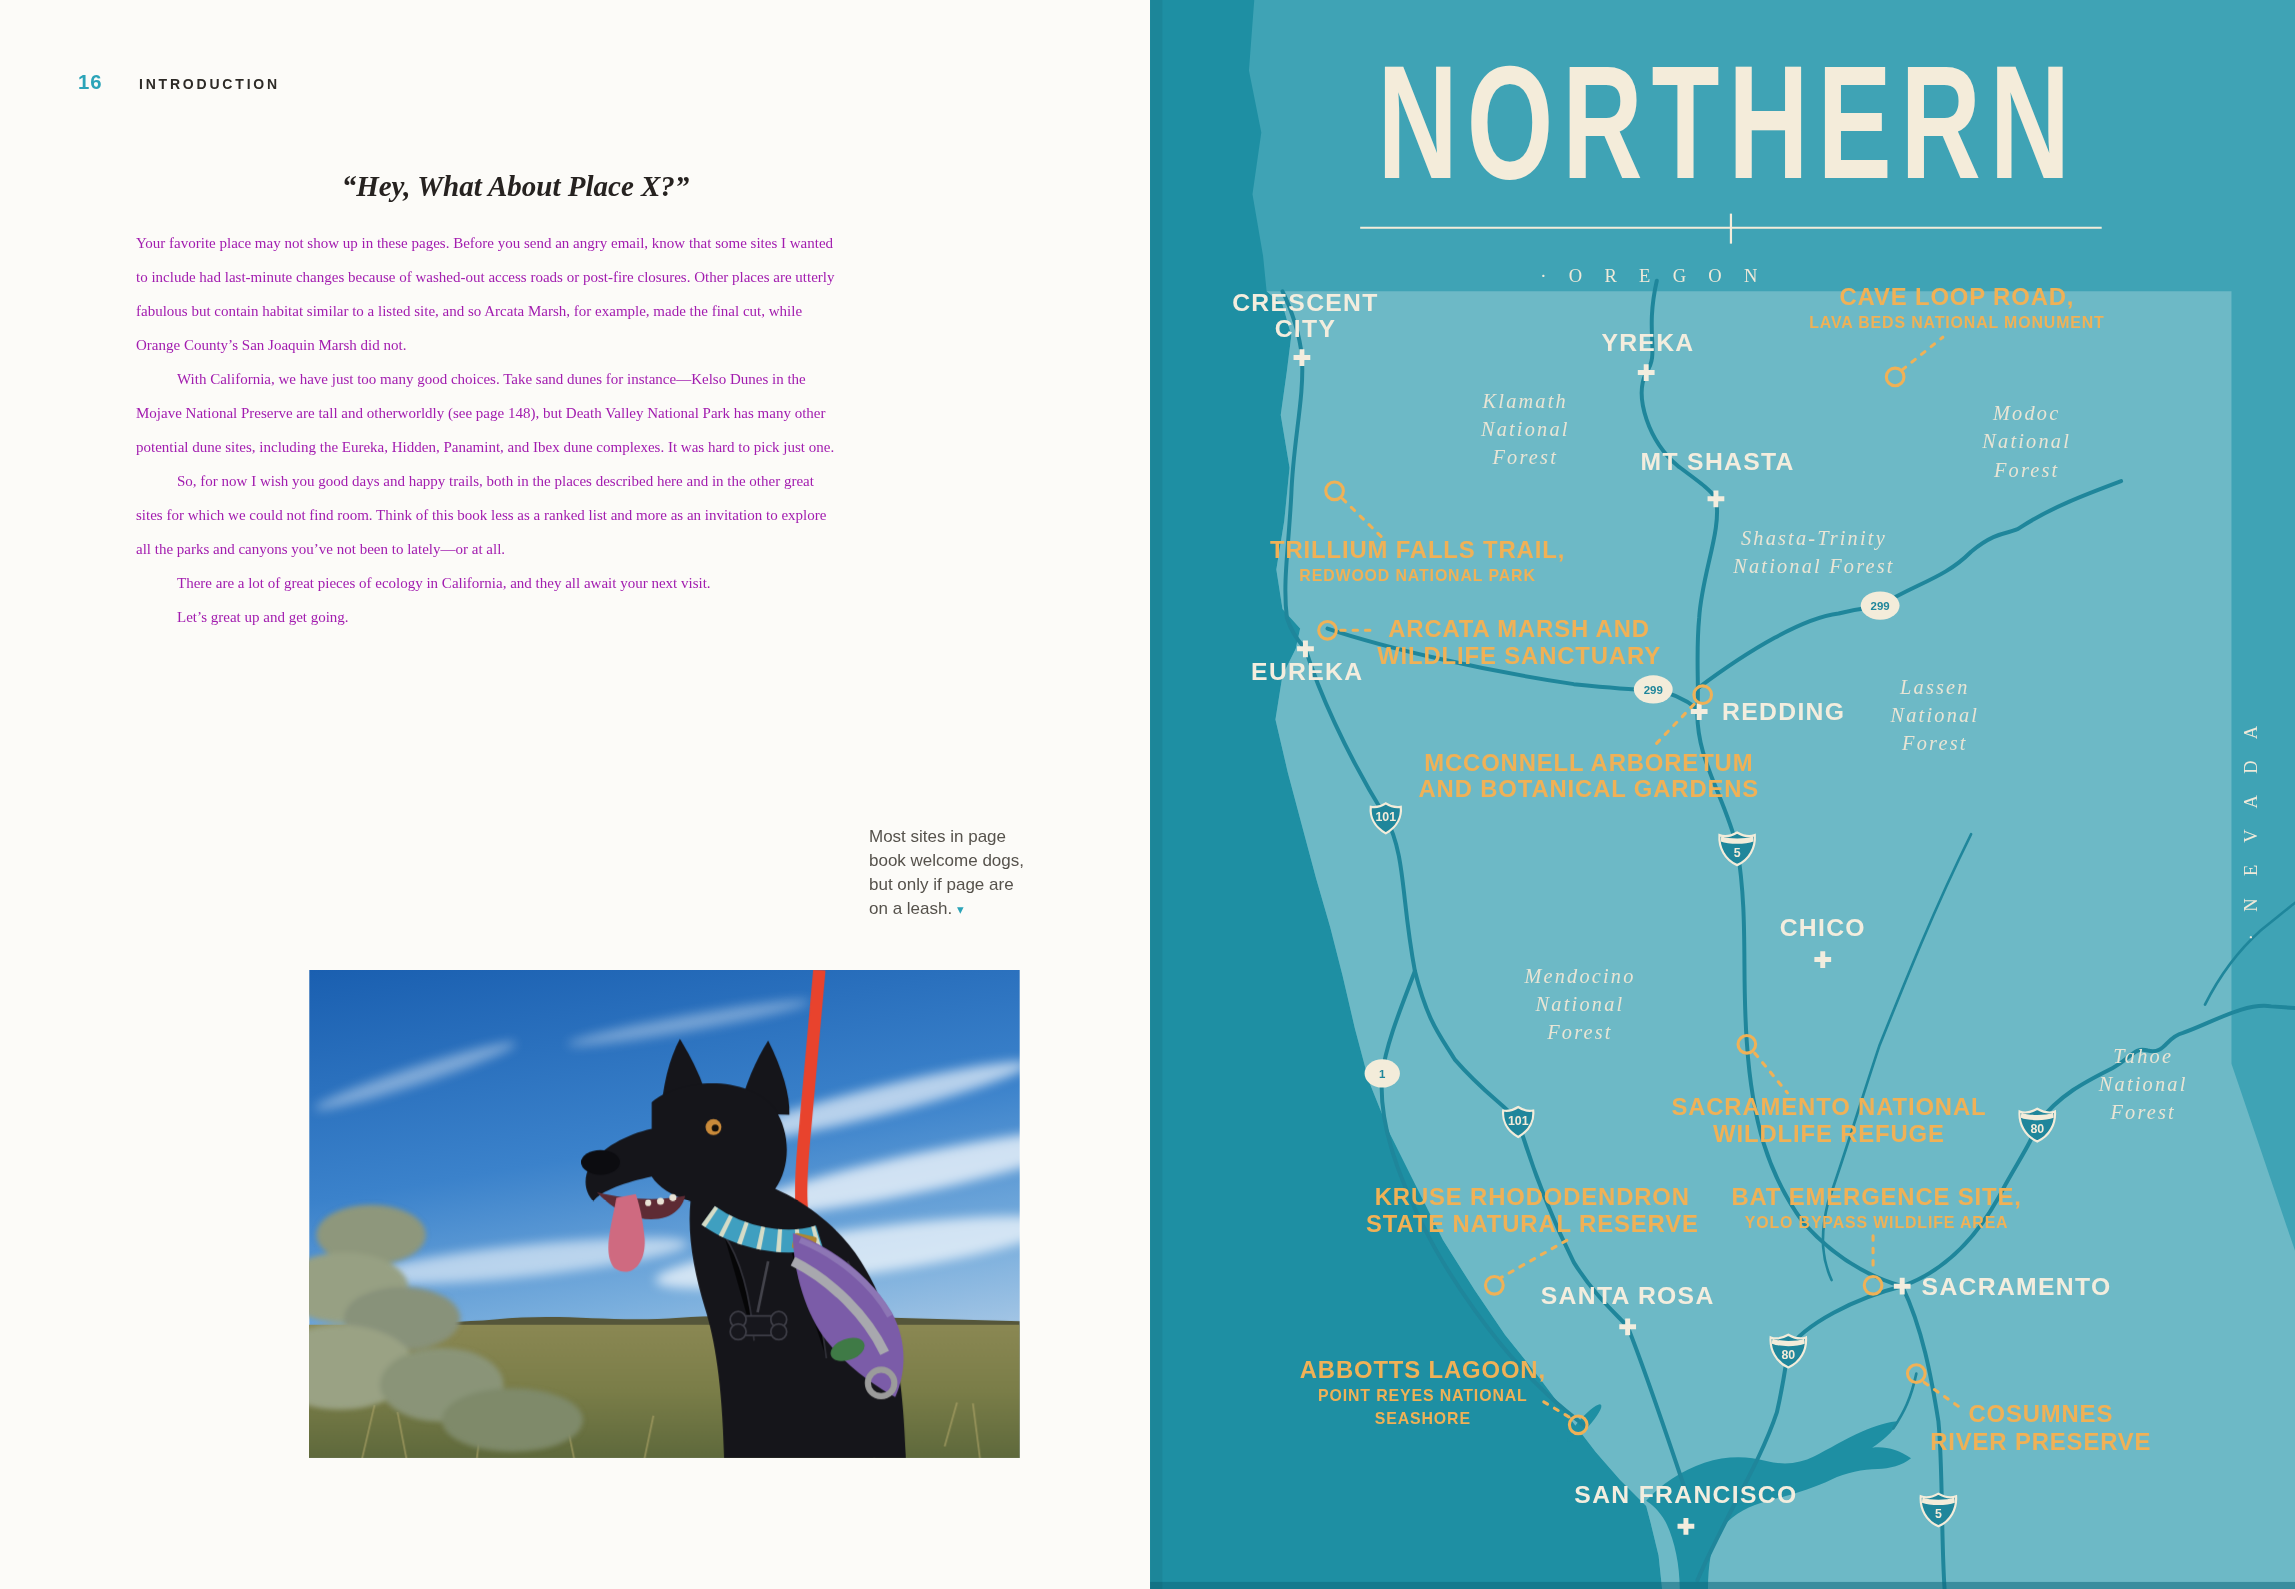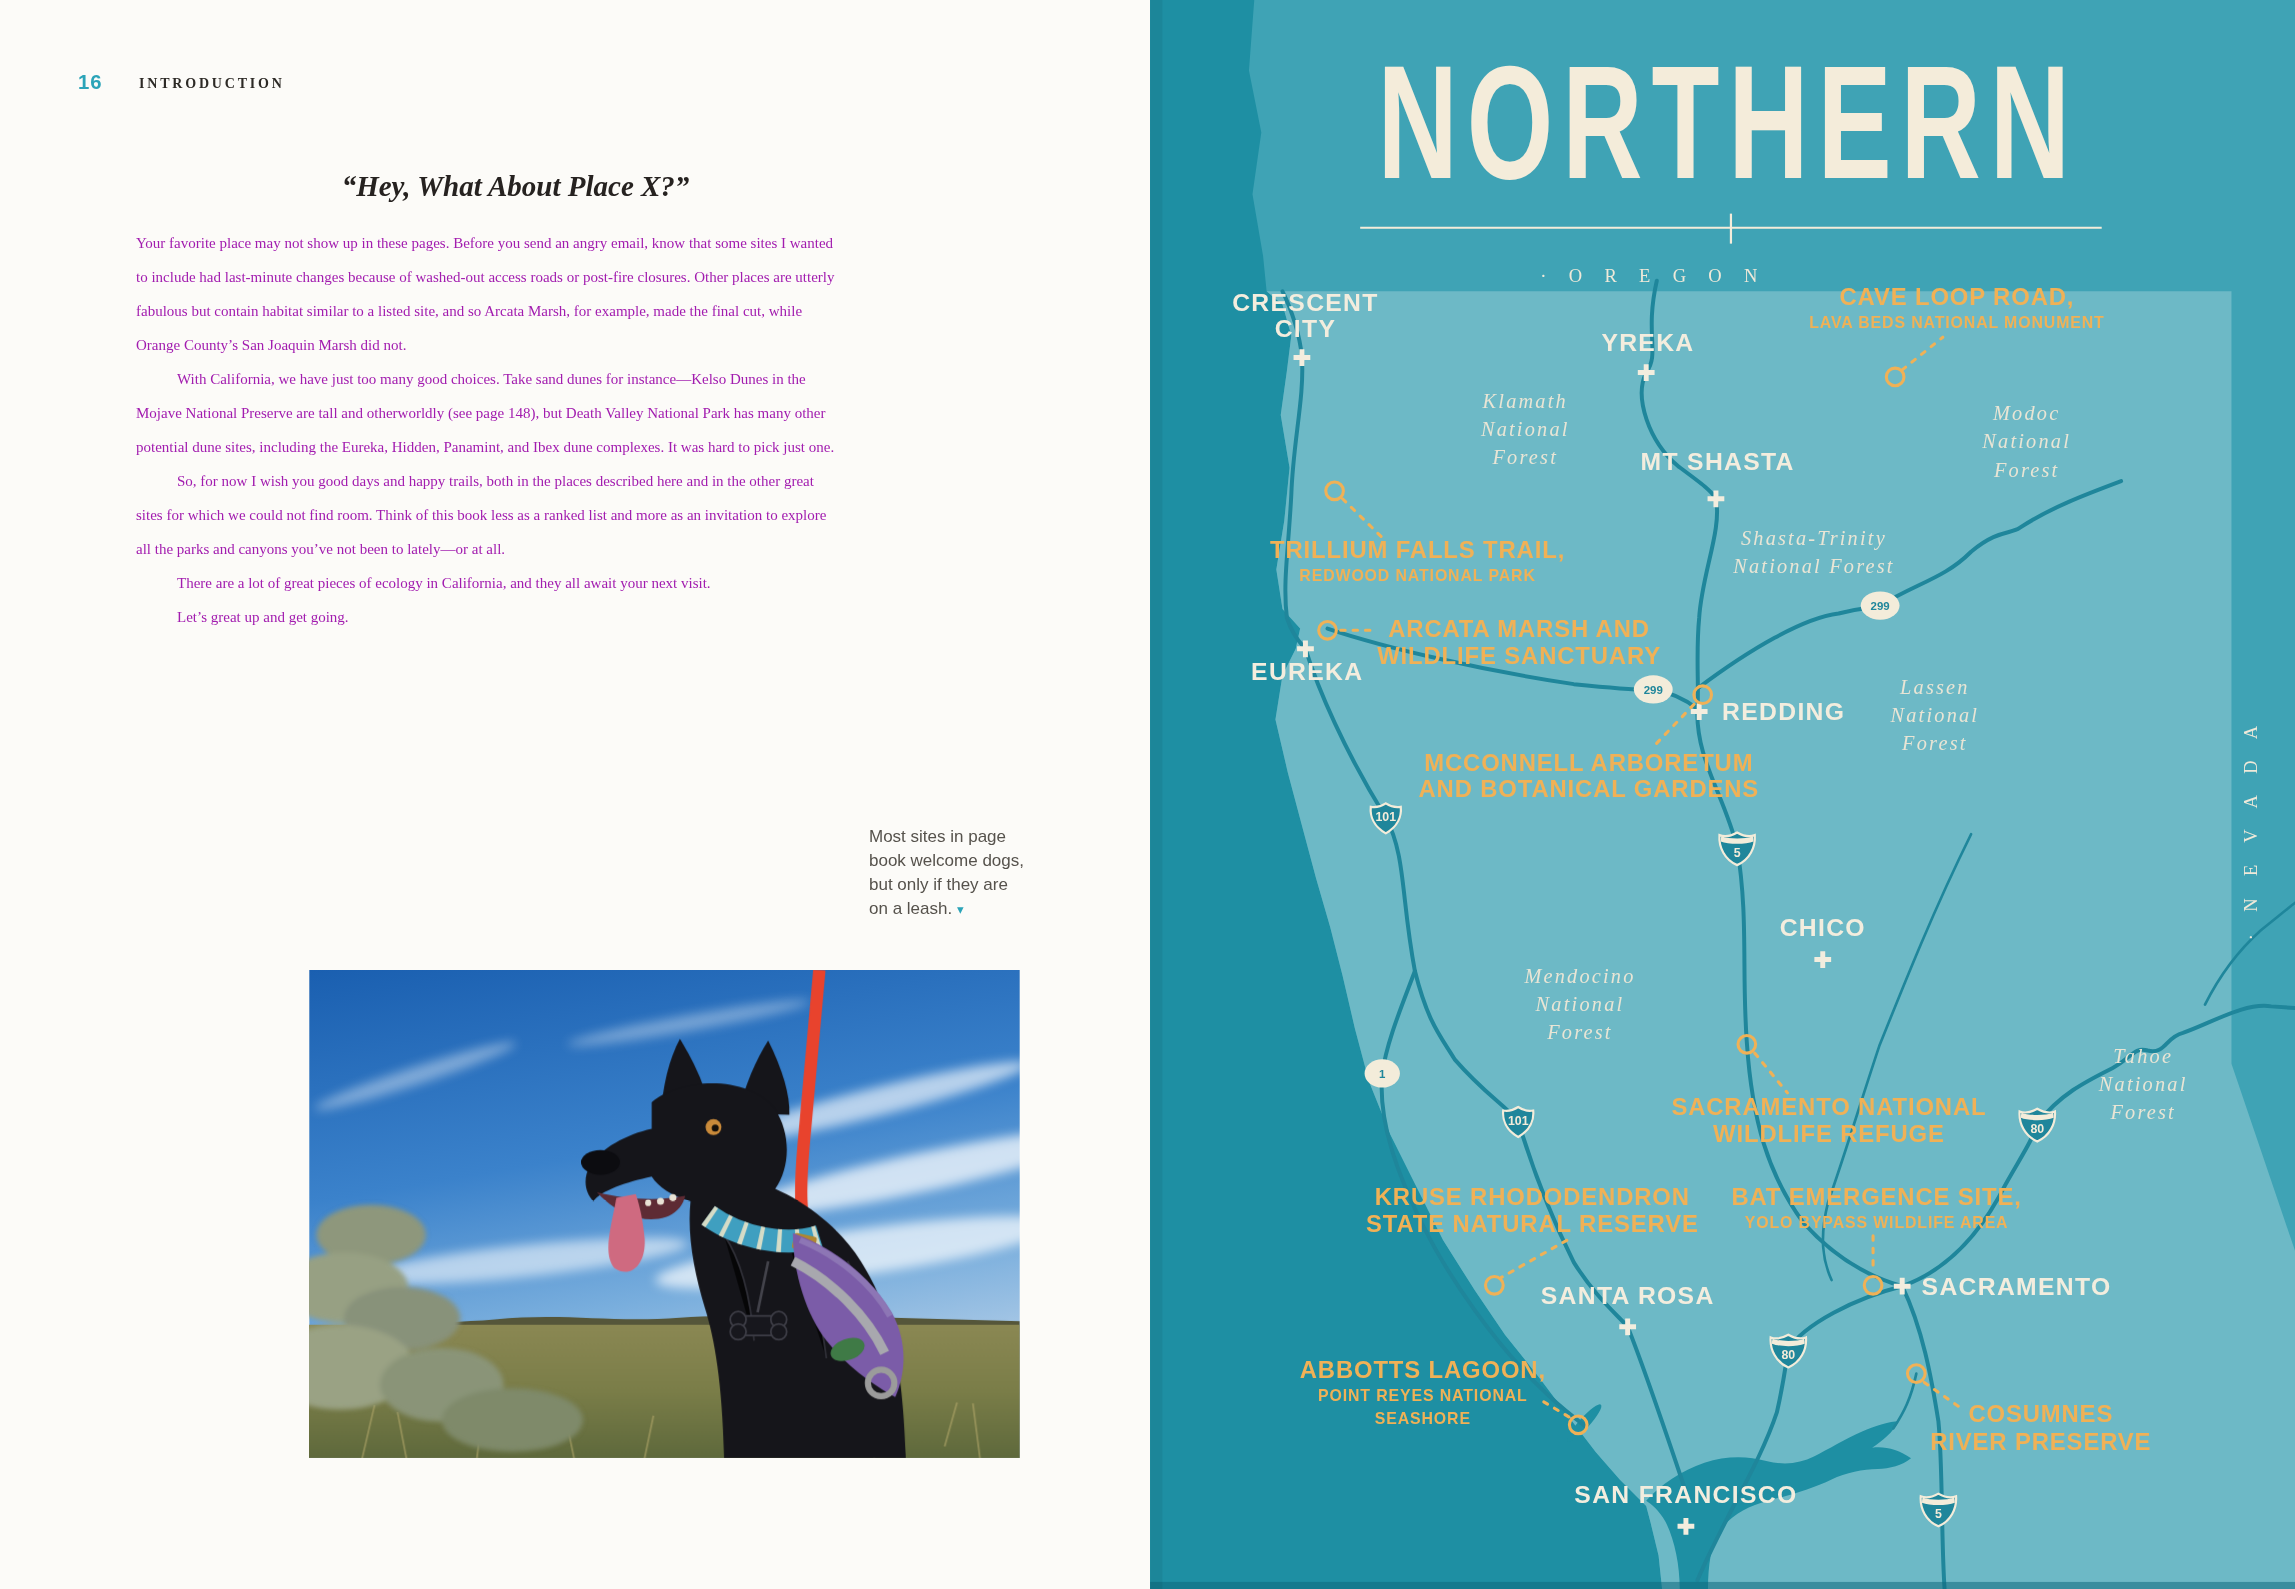--- a/index.html
+++ b/index.html
@@ -2,21 +2,21 @@
 <html style="font-size:14px"><head>
 <meta charset="utf-8">
 <style>
   html,body{margin:0;padding:0;background:#e8e8e8;}
   #spread{position:relative;width:2295px;height:1589px;background:#fcfbf8;overflow:hidden;
           font-family:"Liberation Serif",serif;}
   
   #left-page{position:absolute;left:0;top:0;width:1150px;height:1589px;background:#fcfbf8;}
   .folio{position:absolute;left:78px;top:71px;font-family:"Liberation Sans",sans-serif;
          font-weight:700;font-size:20.3px;color:#2ba4b8;letter-spacing:0.9px;}
-  .section{position:absolute;left:139px;top:76px;font-family:Liberation Serif, serif;
+  .section{position:absolute;left:139px;top:76px;font-family:Liberation Sans, sans-serif;
          font-weight:700;font-size:14px;color:#2d2a26;letter-spacing:2.8px;}
   .heading{position:absolute;left:136px;top:170px;width:759px;font-weight:700;font-style:italic;
          font-size:29px;color:#262220;}
   .bodycopy{position:absolute;left:136px;top:226px;width:706px;font-size:15px;line-height:34px;
          color:#a21caf;}
   .bodycopy p{margin:0;}
   .bodycopy p + p{text-indent:41px;}
   .caption{position:absolute;left:869px;top:825px;width:159px;font-family:"Liberation Sans",sans-serif;
          font-size:17px;line-height:24px;color:#56524c;}
   .caption .mk{color:#2ba4b8;font-size:13.2px;}
@@ -53,21 +53,21 @@
       <p>Your favorite place may not show up in these pages. Before you send an angry email, know that some sites I wanted to include had last-minute changes because of washed-out access roads or post-fire closures. Other places are utterly fabulous but contain habitat similar to a listed site, and so Arcata Marsh, for example, made the final cut, while Orange County’s San Joaquin Marsh did not.</p>
       <p>With California, we have just too many good choices. Take sand dunes for instance—Kelso Dunes in the Mojave National Preserve are tall and otherworldly (see page 148), but Death Valley National Park has many other potential dune sites, including the Eureka, Hidden, Panamint, and Ibex dune complexes. It was hard to pick just one.</p>
       <p>So, for now I wish you good days and happy trails, both in the places described here and in the other great sites for which we could not find room. Think of this book less as a ranked list and more as an invitation to explore all the parks and canyons you’ve not been to lately—or at all.</p>
       <p>There are a lot of great pieces of ecology in California, and they all await your next visit.</p>
       <p>Let’s great up and get going.</p>
     </div>
 
     <div class="caption">
       <span style="display:block">Most sites in page</span>
       <span style="display:block">book welcome dogs,</span>
-      <span style="display:block">but only if they are</span>
+      <span style="display:block">but only if page are</span>
       <span style="display:block">
         <span>on a leash.</span>
         <span class="mk">▾</span>
       </span>
     </div>
 
     <div id="photo">
       <svg width="711" height="488" viewBox="0 0 805 553">
         <defs>
           <linearGradient id="skyg" x1="0" y1="0" x2="0.25" y2="1">

